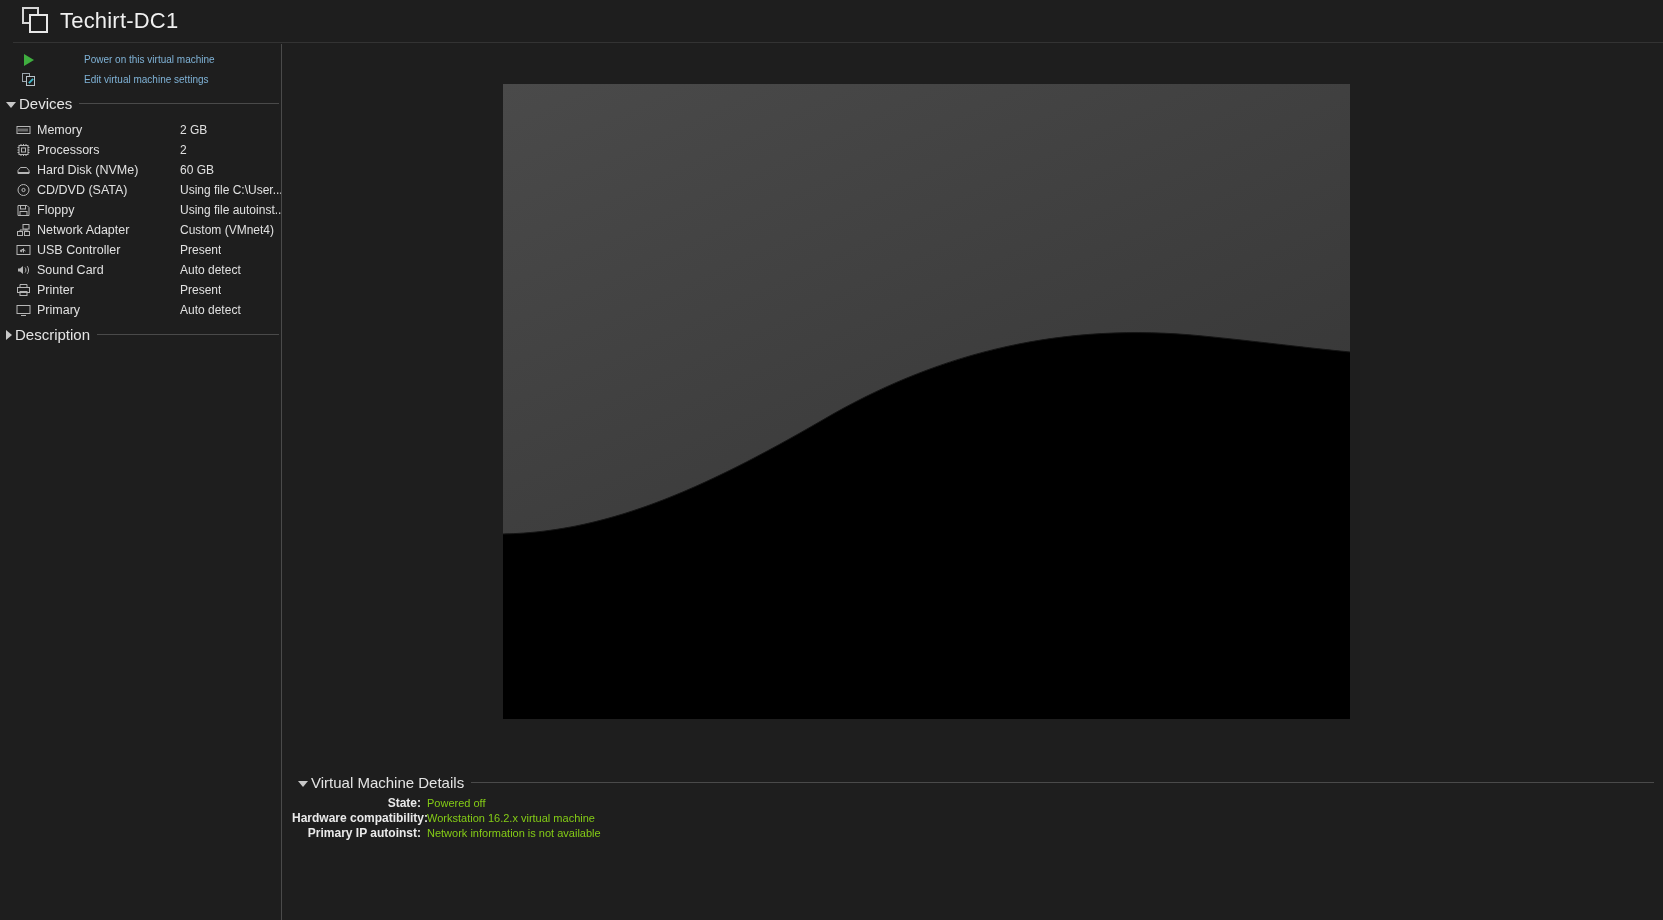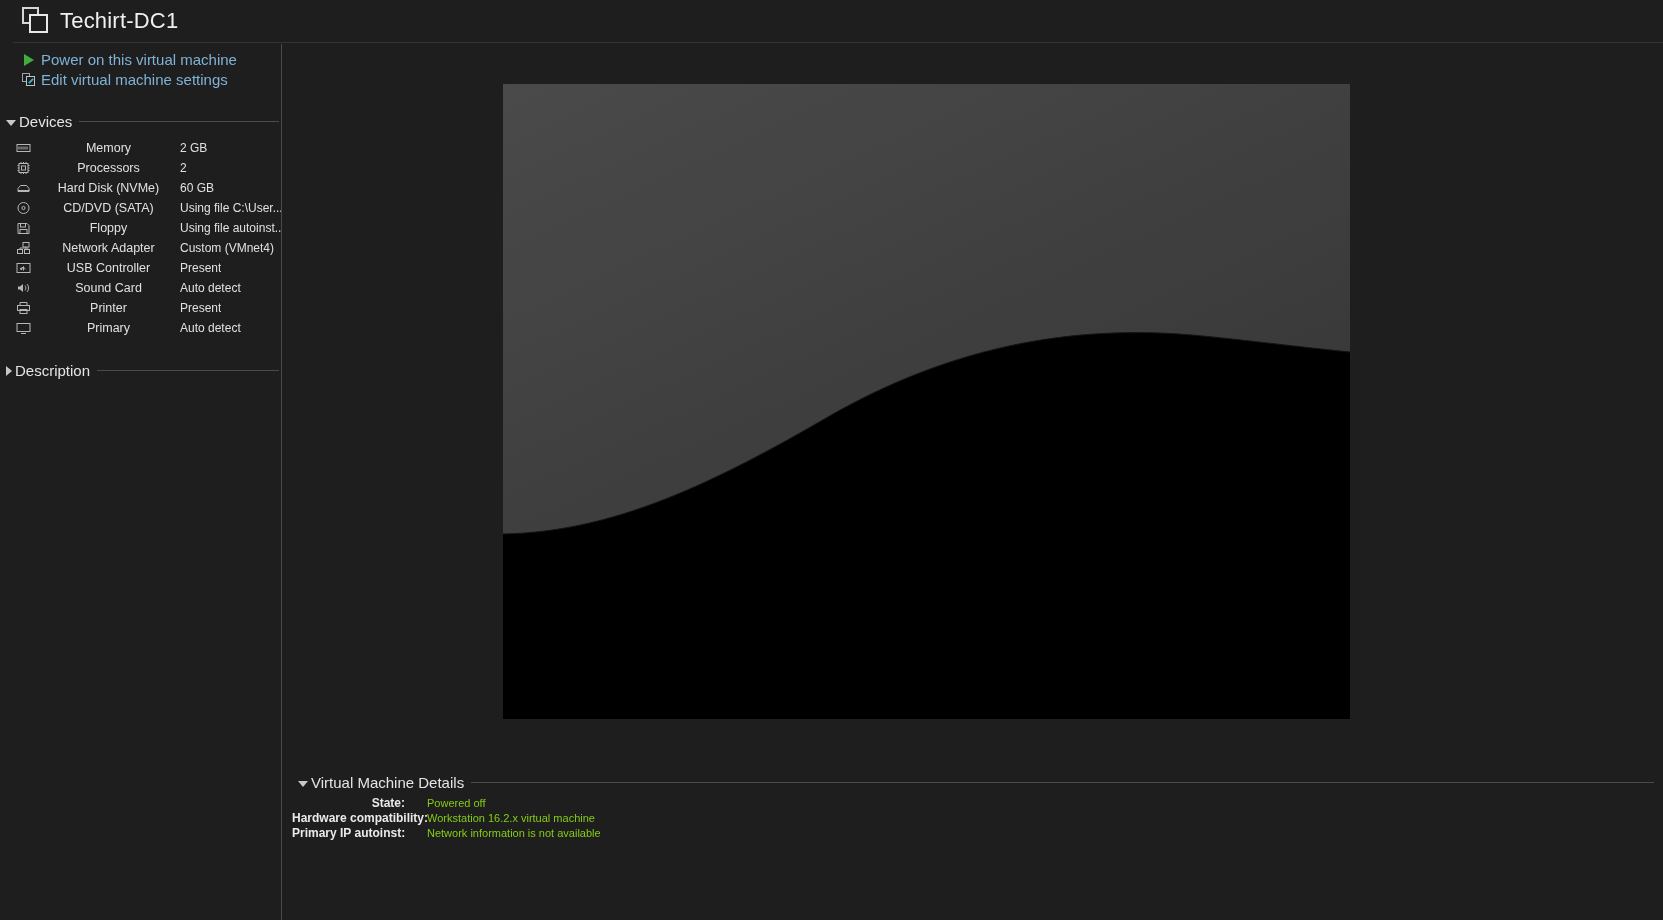--- a/index.html
+++ b/index.html
@@ -77,23 +77,24 @@
     margin-bottom: 1px;
     cursor: pointer;
   }
   .action-link .act-icon {
     width: 14px; height: 14px;
     flex: none;
     margin-right: 5px;
     position: relative;
   }
   .action-link .act-label {
-    font-size: 15px;
+    font-size: 10px;
     color: #7fb2d6;
     white-space: nowrap;
+    margin-left: 43px;
   }
 
   
   #power-on-icon .tri {
     position: absolute;
     left: 2px; top: 1px;
     width: 0; height: 0;
     border-left: 10px solid #3fae3f;
     border-top: 6px solid transparent;
     border-bottom: 6px solid transparent;
@@ -120,21 +121,21 @@
     background: #3fb5c8;
     transform: rotate(-45deg);
   }
 
   
   .section-header {
     display: flex;
     align-items: center;
     padding-left: 6px;
     padding-right: 2px;
-    margin-top: 24px;
+    margin-top: 6px;
     margin-bottom: 4px;
     cursor: pointer;
   }
   .section-header .tri-open {
     width: 0; height: 0;
     border-left: 5px solid transparent;
     border-right: 5px solid transparent;
     border-top: 6px solid #c8c8c8;
     flex: none;
     margin-right: 3px;
@@ -155,21 +156,21 @@
     flex: none;
   }
   .section-header .sh-rule {
     flex: 1 1 auto;
     height: 1px;
     background: #4a4a4a;
     margin-left: 7px;
   }
 
   
-  #device-list { margin-top: 8px; text-align: center; }
+  #device-list { margin-top: 8px; }
   .device-row {
     display: flex;
     align-items: center;
     height: 20px;
     padding-left: 16px;
     cursor: pointer;
   }
   .device-row .dev-icon {
     width: 15px; height: 14px;
     flex: none;
@@ -246,21 +247,21 @@
     height: 15px;
     margin-bottom: 0px;
   }
   .detail-row .d-label {
     width: 135px;
     flex: none;
     text-align: right;
     font-weight: bold;
     color: #eaeaea;
     font-size: 12px;
-    padding-right: 22px;
+    padding-right: 6px;
     white-space: nowrap;
   }
   .detail-row .d-value {
     color: #84cc16;
     font-size: 11px;
     white-space: nowrap;
   }
 </style>
 </head>
 <body>

